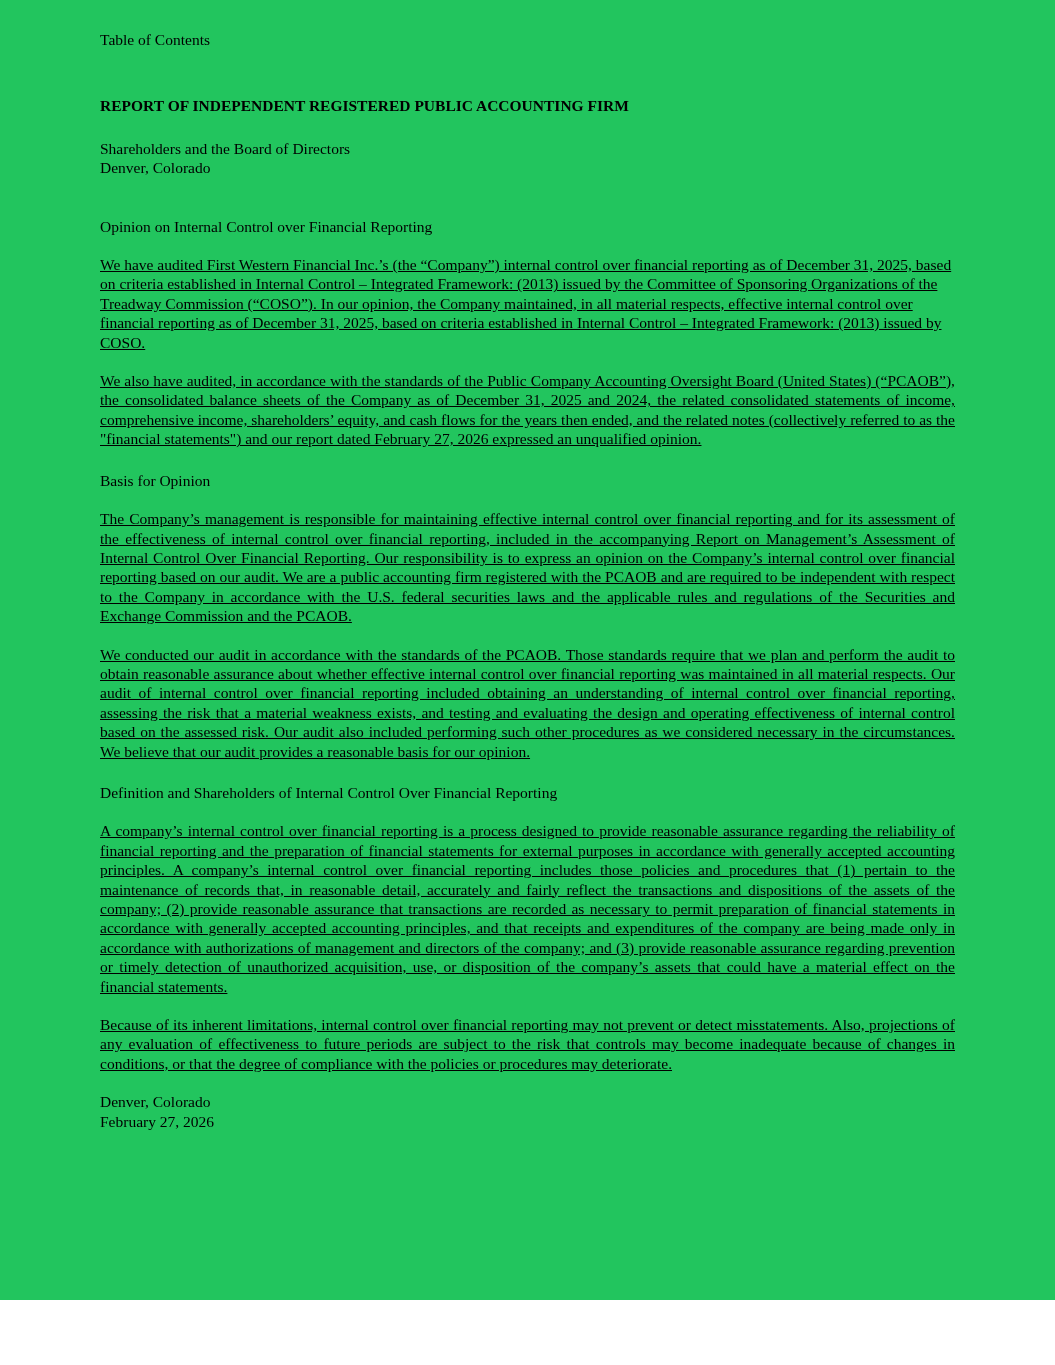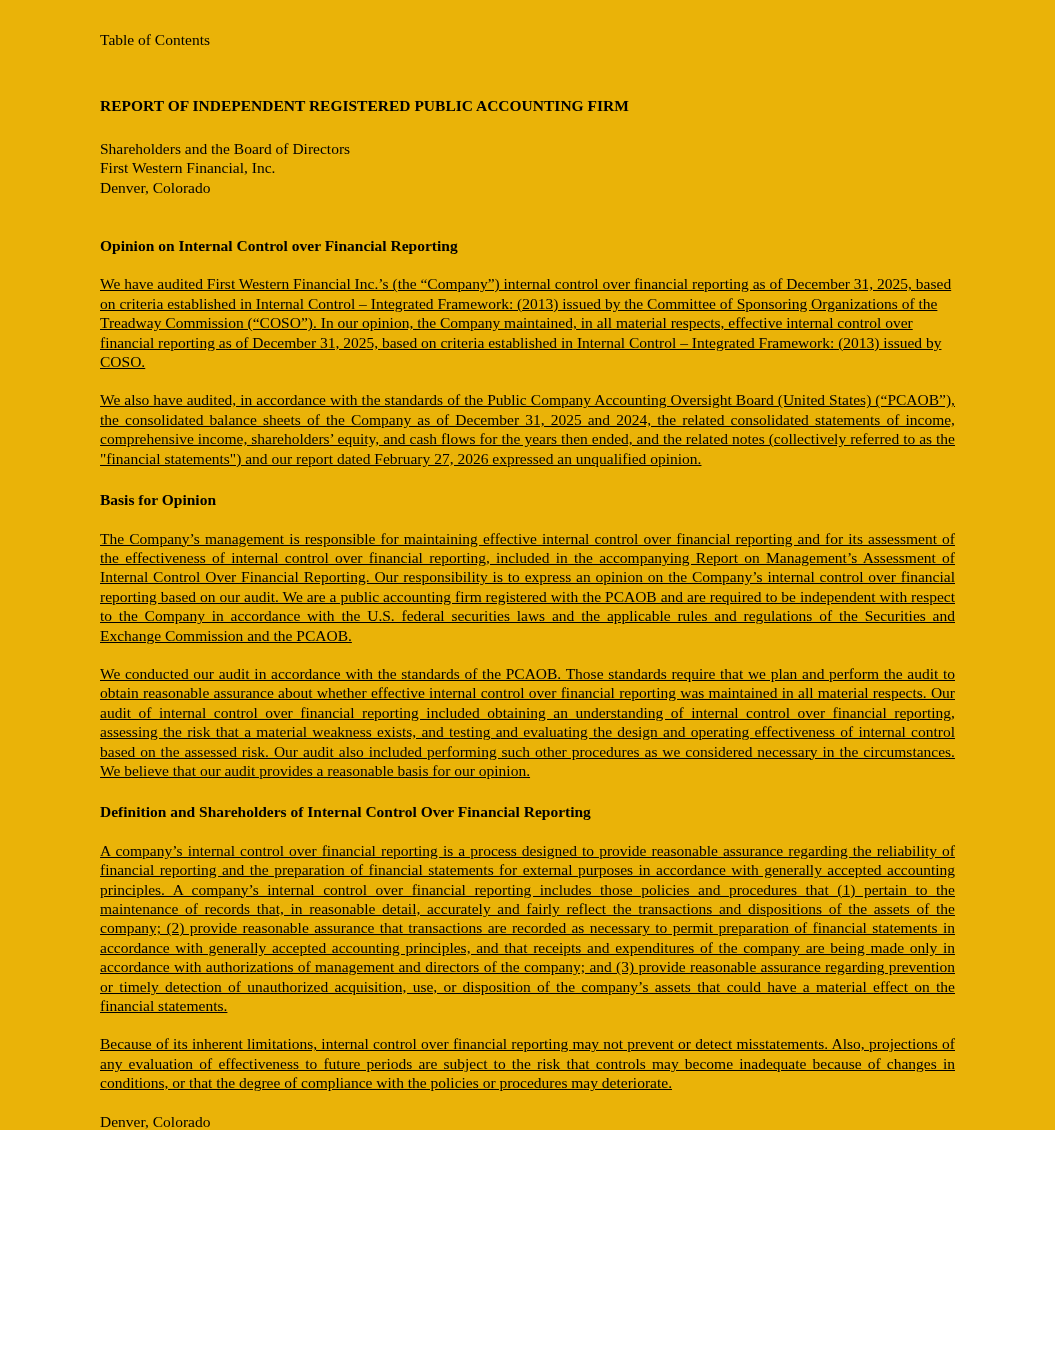--- a/index.html
+++ b/index.html
@@ -3,22 +3,22 @@
 <meta charset="utf-8">
 <style>
   html, body {
     margin: 0;
     padding: 0;
     background: #ffffff;
   }
   .page {
     position: relative;
     width: 1055px;
-    height: 1130px;
-    background: #eab308;
+    height: 1300px;
+    background: #22c55e;
     color: #000000;
     font-family: "Liberation Serif", "DejaVu Serif", serif;
     font-size: 15.5px;
     line-height: 19.4px;
     overflow: hidden;
   }
   .content {
     padding: 30px 100px 0 100px;
   }
   .toc-link {
@@ -32,21 +32,21 @@
     font-weight: bold;
     margin: 47px 0 0 0;
   }
   .addressee {
     margin: 23px 0 0 0;
   }
   .addressee div {
     margin: 0;
   }
   .section-heading {
-    font-weight: bold;
+    font-weight: normal;
     margin: 22px 0 0 0;
   }
   .section-heading.first {
     margin-top: 39px;
   }
   .para {
     margin: 19px 0 0 0;
     text-decoration: underline;
   }
   .just {
@@ -75,21 +75,20 @@
 
 <div class="page">
   <div class="content">
 
     <a class="toc-link" href="#">Table of Contents</a>
 
     <div class="report-title">REPORT OF INDEPENDENT REGISTERED PUBLIC ACCOUNTING FIRM</div>
 
     <div class="addressee">
       <div>Shareholders and the Board of Directors</div>
-      <div>First Western Financial, Inc.</div>
       <div>Denver, Colorado</div>
     </div>
 
     <div class="section-heading first">Opinion on Internal Control over Financial Reporting</div>
 
     <p class="para">We have audited First Western Financial Inc.’s (the “Company”) internal control over financial reporting as of December 31, 2025, based on criteria established in Internal Control – Integrated Framework: (2013) issued by the Committee of Sponsoring Organizations of the Treadway Commission (“COSO”). In our opinion, the Company maintained, in all material respects, effective internal control over financial reporting as of December 31, 2025, based on criteria established in Internal Control – Integrated Framework: (2013) issued by COSO.</p>
 
     <p class="para just">We also have audited, in accordance with the standards of the Public Company Accounting Oversight Board (United States) (“PCAOB”), the consolidated balance sheets of the Company as of December 31, 2025 and 2024, the related consolidated statements of income, comprehensive income, shareholders’ equity, and cash flows for the years then ended, and the related notes (collectively referred to as the "financial statements") and our report dated February 27, 2026 expressed an unqualified opinion.</p>
 
     <div class="section-heading">Basis for Opinion</div>

